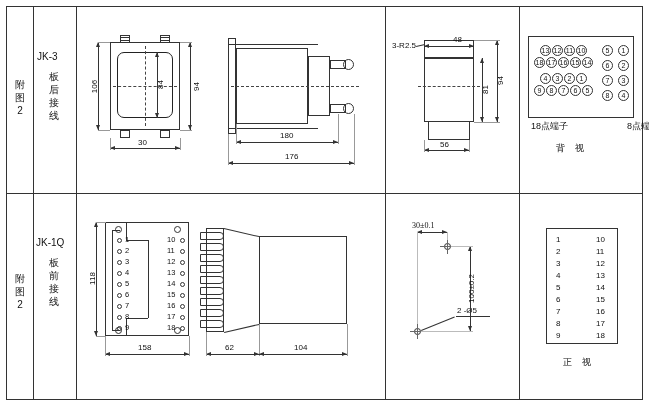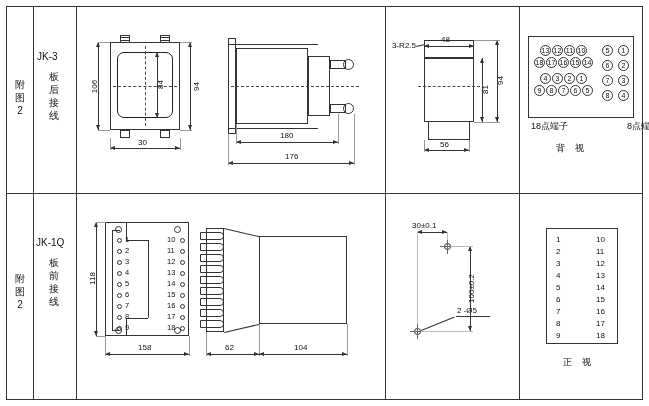--- a/index.html
+++ b/index.html
@@ -160,21 +160,21 @@
     <div class="seg" style="left:469px;top:122px;width:1px;height:18px;"></div>
     <div class="seg" style="left:428px;top:139px;width:42px;height:1px;"></div>
     <div class="dash" style="left:418px;top:86px;width:62px;"></div>
 
     <div class="lbl" style="left:392px;top:41px;">3-R2.5</div>
     <div class="seg" style="left:416px;top:45px;width:9px;height:1px;transform:rotate(-12deg);"></div>
 
     <div class="dimh" style="left:424px;top:46px;width:50px;"></div>
     <div class="arrL" style="left:424px;top:43.5px;"></div>
     <div class="arrR" style="left:469px;top:43.5px;"></div>
-    <div class="lbl" style="left:441px;top:35px;">48</div>
+    <div class="lbl" style="left:453px;top:35px;">48</div>
 
     <div class="dimv" style="left:482px;top:58px;height:64px;"></div>
     <div class="arrU" style="left:479.5px;top:58px;"></div>
     <div class="arrD" style="left:479.5px;top:117px;"></div>
     <div class="lbl rot" style="left:477px;top:85px;width:16px;text-align:center;">81</div>
 
     <div class="dimv" style="left:497px;top:40px;height:82px;"></div>
     <div class="arrU" style="left:494.5px;top:40px;"></div>
     <div class="arrD" style="left:494.5px;top:117px;"></div>
     <div class="ext" style="left:474px;top:40px;width:26px;height:1px;background:#999;"></div>
@@ -357,21 +357,21 @@
 
     <div class="seg" style="left:421px;top:330px;width:36px;height:1px;transform:rotate(-22deg);transform-origin:0 0;"></div>
     <div class="seg" style="left:456px;top:316px;width:34px;height:1px;"></div>
     <div class="lbl" style="left:457px;top:306px;">2 -Ø5</div>
 
     <div class="dimh" style="left:417px;top:232px;width:30px;"></div>
     <div class="arrL" style="left:417px;top:229.5px;"></div>
     <div class="arrR" style="left:442px;top:229.5px;"></div>
     <div class="ext" style="left:417px;top:232px;width:1px;height:92px;background:#bbb;"></div>
     <div class="ext" style="left:447px;top:232px;width:1px;height:8px;background:#bbb;"></div>
-    <div class="lbl" style="left:412px;top:221px;">30±0.1</div>
+    <div class="lbl" style="left:412px;top:221px;font-family:Liberation Serif, serif;">30±0.1</div>
 
     <div class="dimv" style="left:470px;top:246px;height:85px;"></div>
     <div class="arrU" style="left:467.5px;top:246px;"></div>
     <div class="arrD" style="left:467.5px;top:326px;"></div>
     <div class="ext" style="left:451px;top:246px;width:22px;height:1px;background:#bbb;"></div>
     <div class="ext" style="left:421px;top:331px;width:52px;height:1px;background:#bbb;"></div>
     <div class="lbl rot" style="left:453px;top:284px;width:36px;text-align:center;">100±0.2</div>
   </div>
 
   <div>

